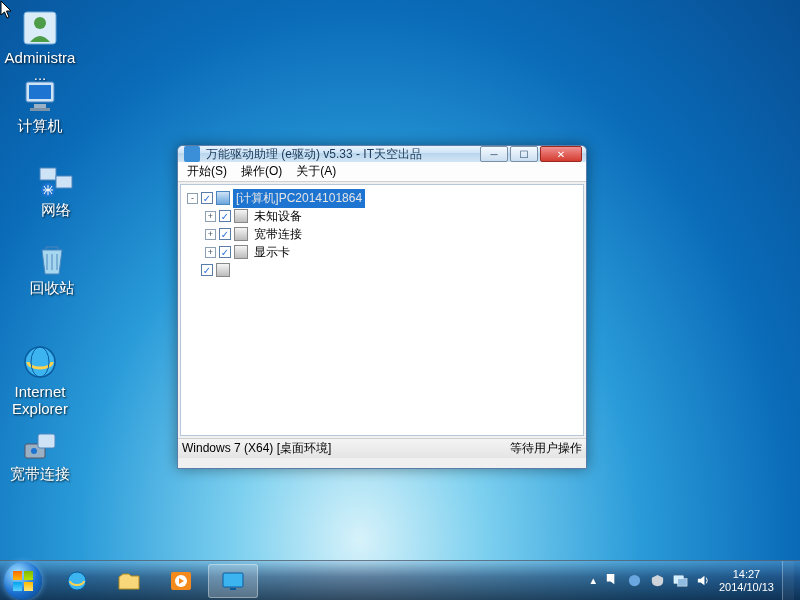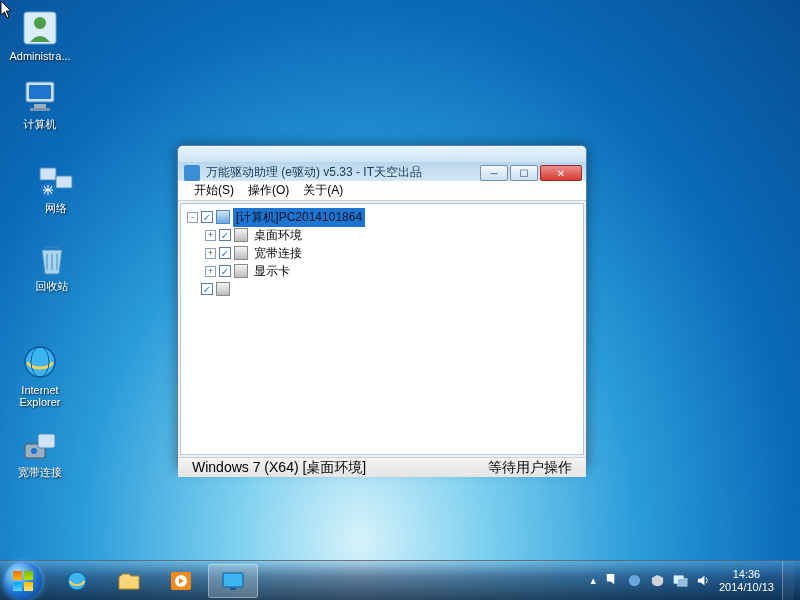--- a/index.html
+++ b/index.html
@@ -2,56 +2,56 @@
 <html><head>
 <meta charset="utf-8">
 <style>
 * { box-sizing: border-box; margin: 0; padding: 0; font-family: "Segoe UI", Tahoma, sans-serif; }
 html, body { width: 800px; height: 600px; overflow: hidden; }
 body {
   background: radial-gradient(ellipse at 45% 90%, #d6f2fa 0%, #7dd0ef 20%, #2a9bd9 45%, #0a6bb8 70%, #074e93 100%);
   position: relative;
 }
 .cursor { position:absolute; left:0; top:0; z-index:100; pointer-events:none; }
-.desktop-icon { position:absolute; width:72px; text-align:center; color:#fff; font-size:11px; cursor:pointer;}
+.desktop-icon { position:absolute; width:72px; text-align:center; color:#fff; font-size:15px; cursor:pointer;}
 .desktop-icon .ic { width:40px; height:40px; margin:0 auto 2px; display:flex; align-items:center; justify-content:center;}
 .desktop-icon .lbl { text-shadow:1px 1px 2px rgba(0,0,0,0.8); line-height:1.1; word-wrap:break-word;}
 .window {
   position:absolute; left:177px; top:145px; width:410px; height:324px;
   background:#f0f0f0; border:1px solid #5a7ca8;
   box-shadow:0 0 14px rgba(0,0,0,0.4);
   border-radius:6px 6px 0 0;
 }
 .titlebar {
-  height:35px;
+  height:16px;
   background:linear-gradient(180deg,#eaf4fd 0%, #cde3f6 45%, #b9d6ed 46%, #d3e6f5 100%);
   border-radius:5px 5px 0 0;
-  display:flex; align-items:flex-end; font-size:12px; color:#1a3a5a;
+  display:flex; align-items:center; font-size:12px; color:#1a3a5a;
   padding-left:6px;
 }
 .titlebar .appicon{width:16px;height:16px;background:#3b8ed8;border-radius:2px;margin-right:6px;}
 .titlebar .ttl{flex:1;}
 .winbtns{display:flex;gap:2px;margin-right:4px;}
 .winbtn{width:28px;height:16px;border:1px solid #7a8fa5;border-radius:2px;font-size:10px;display:flex;align-items:center;justify-content:center;cursor:pointer;}
 .winbtn.min{background:linear-gradient(#f5faff,#cadef0);}
 .winbtn.max{background:linear-gradient(#f5faff,#cadef0);}
 .winbtn.close{width:42px;background:linear-gradient(#f09090,#d43b2f);color:#fff;border-color:#9a2a20;}
-.menubar{height:20px;background:#fdfdfd;border-bottom:1px solid #d0d0d0;display:flex;font-size:12px;padding-left:16px;align-items:center;}
+.menubar{height:20px;background:#fdfdfd;border-bottom:1px solid #d0d0d0;display:flex;font-size:12px;padding-left:9px;align-items:center;}
 .menubar .mitem{margin-right:14px;cursor:pointer;}
 .tree-area{height:252px;margin:2px;background:#fff;border:1px solid #b5c7d8;overflow:auto;font-size:12px;padding:4px 2px;}
 .node{display:flex;align-items:center;height:18px;white-space:nowrap;}
 .exp{width:11px;height:11px;border:1px solid #8ca0b3;background:#fff;display:flex;align-items:center;justify-content:center;font-size:9px;line-height:1;margin-right:3px;cursor:pointer;color:#456;}
 .exp.blank{border:none;background:none;}
 .chk{width:12px;height:12px;border:1px solid #5a7ca8;background:#fff;display:flex;align-items:center;justify-content:center;font-size:10px;color:#2a6fd8;margin-right:3px;cursor:pointer;}
 .nic{width:14px;height:14px;margin-right:3px;display:inline-block;}
 .nic.comp{background:linear-gradient(#cfe3f7,#6ba6dd);border:1px solid #4c86be;}
 .nic.dev{background:linear-gradient(#f5f5f5,#bcbcbc);border:1px solid #888;}
 .nlabel{padding:1px 3px;}
-.nlabel.sel{background:#1e74d1;color:#0f172a;}
-.statusbar{height:20px;background:linear-gradient(#f4f4f4,#e4e4e4);border-top:1px solid #d0d0d0;display:flex;align-items:center;font-size:14px;padding:0 14px;justify-content:space-between;}
+.nlabel.sel{background:#1e74d1;color:#e5e5e5;}
+.statusbar{height:20px;background:linear-gradient(#f4f4f4,#e4e4e4);border-top:1px solid #d0d0d0;display:flex;align-items:center;font-size:12px;padding:0 4px;justify-content:space-between;}
 .taskbar{position:absolute;left:0;bottom:0;width:800px;height:40px;background:linear-gradient(180deg, rgba(120,170,210,0.4) 0%, rgba(40,70,110,0.65) 40%, rgba(15,35,60,0.8) 100%);border-top:1px solid rgba(255,255,255,0.25);display:flex;align-items:center;}
 .start{width:38px;height:38px;margin-left:4px;border-radius:50%;background:radial-gradient(circle at 35% 30%, #fff 0%, #8fd4ff 8%, #1a6fd0 55%, #073a72 100%);box-shadow:0 0 6px rgba(100,180,255,0.8);position:relative;cursor:pointer;}
 .start::after{content:"";position:absolute;left:9px;top:9px;width:20px;height:20px;background:
  linear-gradient(#ff6a00,#ffb600) left top/9px 9px no-repeat,
  linear-gradient(#7fba00,#b4e200) right top/9px 9px no-repeat,
  linear-gradient(#00a4ef,#5dd2ff) left bottom/9px 9px no-repeat,
  linear-gradient(#ffb900,#ffe87a) right bottom/9px 9px no-repeat;}
 .tbtns{display:flex;gap:2px;margin-left:10px;}
 .tbtn{width:50px;height:34px;border-radius:3px;display:flex;align-items:center;justify-content:center;cursor:pointer;}
 .tbtn.active{background:rgba(255,255,255,0.22);box-shadow:inset 0 0 0 1px rgba(255,255,255,0.35);}
@@ -153,21 +153,21 @@
       <div class="node" style="padding-left: 4px;">
         <span class="exp">-</span>
         <span class="chk">✓</span>
         <span class="nic comp"></span>
         <span class="nlabel sel">[计算机]PC2014101864</span>
       </div>
       <div class="node" style="padding-left: 22px;">
         <span class="exp">+</span>
         <span class="chk">✓</span>
         <span class="nic dev"></span>
-        <span class="nlabel">桌面环境</span>
+        <span class="nlabel">未知设备</span>
       </div>
       <div class="node" style="padding-left: 22px;">
         <span class="exp">+</span>
         <span class="chk">✓</span>
         <span class="nic dev"></span>
         <span class="nlabel">宽带连接</span>
       </div>
       <div class="node" style="padding-left: 22px;">
         <span class="exp">+</span>
         <span class="chk">✓</span>
@@ -227,18 +227,18 @@
       </svg>
     <svg class="ticon" viewBox="0 0 16 16">
         <rect x="1" y="3" width="10" height="8" fill="#cfeeff" stroke="#fff" stroke-width="0.5"></rect>
         <rect x="5" y="6" width="10" height="8" fill="#8fbce0" stroke="#fff" stroke-width="0.5"></rect>
       </svg>
     <svg class="ticon" viewBox="0 0 16 16">
         <path d="M2 6 h3 l4 -3 v10 l-4 -3 h-3 z" fill="#fff"></path>
         <path d="M11 5 q2 3 0 6" fill="none" stroke="#fff"></path>
       </svg>
     <div class="clock">
-      <div>14:36</div>
+      <div>14:27</div>
       <div>2014/10/13</div>
     </div>
     <div class="showdesk"></div>
   </div>
 </div>
 
 </body></html>

